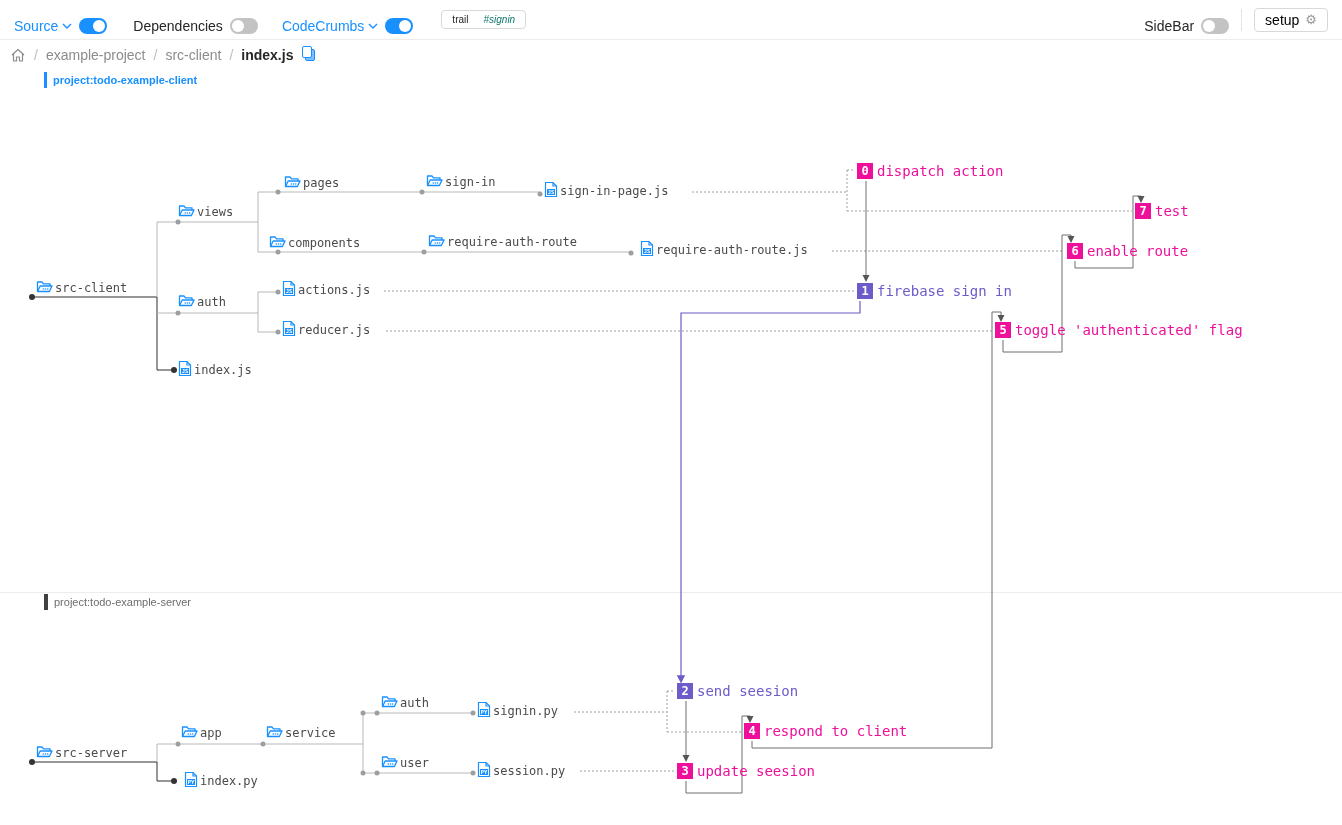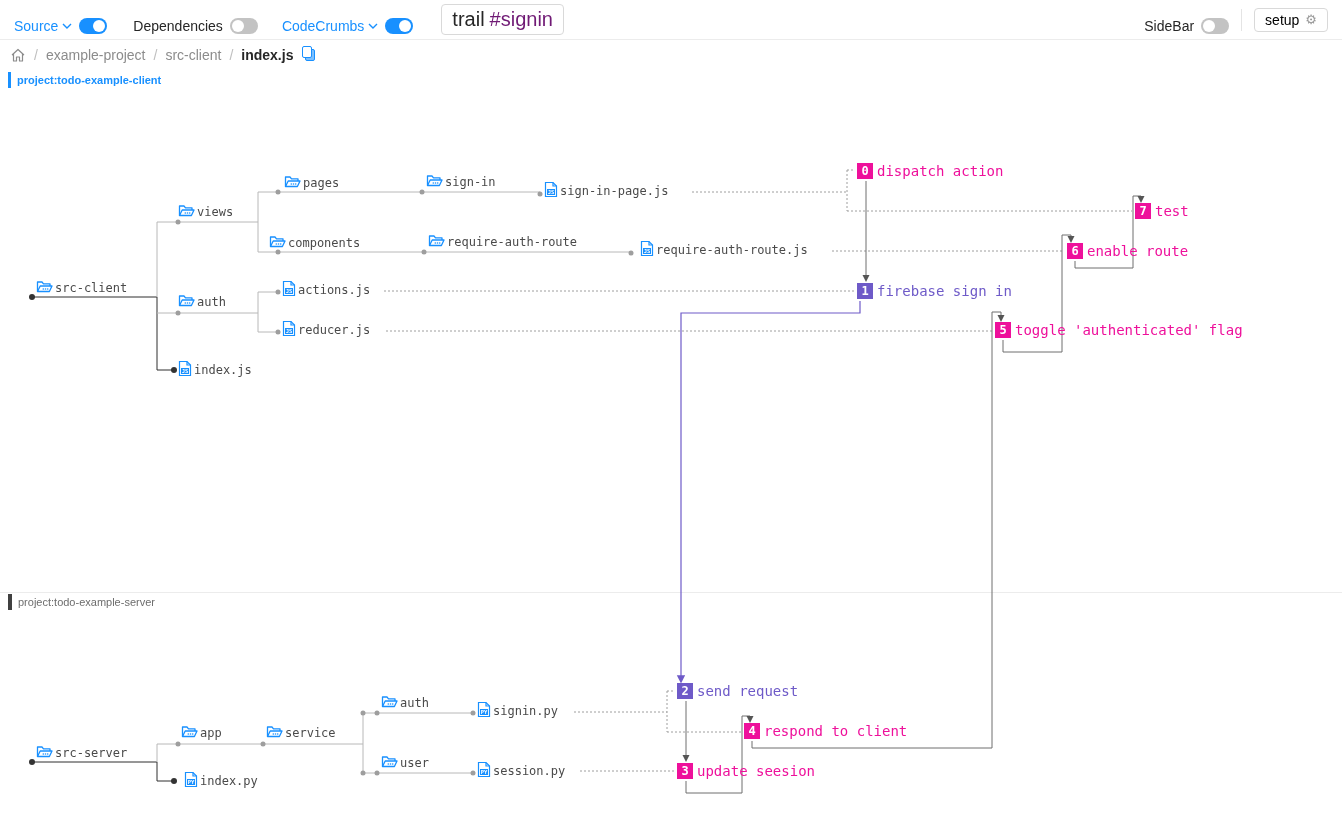--- a/index.html
+++ b/index.html
@@ -11,35 +11,35 @@
   .tgroup{display:flex;align-items:center;gap:7px;margin-top:12px;}
   .tlabel{font-size:14px;}
   .blue{color:#1890ff;}
   .caret{width:10px;height:10px;margin-left:-3px;}
   .switch{width:28px;height:16px;border-radius:8px;position:relative;cursor:pointer;flex:0 0 auto;}
   .switch.on{background:#1890ff;}
   .switch.off{background:#c3c3c3;}
   .knob{position:absolute;top:2px;width:12px;height:12px;border-radius:50%;background:#fff;}
   .switch.on .knob{right:2px;}
   .switch.off .knob{left:2px;}
-  .chip{border:1px solid #d9d9d9;border-radius:4px;padding:3px 10px;font-size:20px;
-        display:flex;gap:5px;align-items:center;}
-  .magenta-text{color:#701a75;}
+  .chip{border:1px solid #d9d9d9;border-radius:4px;padding:3px 10px;font-size:10px;
+        display:flex;gap:15px;align-items:center;}
+  .magenta-text{color:#0f766e;font-style:italic;}
   .toolbar-right{margin-left:auto;display:flex;align-items:center;gap:12px;}
   .vdivider{width:1px;height:22px;background:#e4e4e4;}
   .setup-btn{border:1px solid #d9d9d9;border-radius:4px;padding:3px 10px;font-size:14px;
              display:flex;align-items:center;gap:6px;background:#fff;cursor:pointer;}
   .gear{color:#9a9a9a;font-size:13px;line-height:1;}
   
   .breadcrumb{height:30px;display:flex;align-items:center;gap:8px;padding:0 10px;font-size:14px;color:#8c8c8c;}
   .breadcrumb .sep{color:#bfbfbf;}
   .breadcrumb .current{color:#262626;font-weight:600;}
   .crumb-home{display:flex;align-items:center;}
   
-  .section-label{position:absolute;font-size:11px;line-height:14px;padding:1px 0 1px 6px;}
+  .section-label{position:absolute;font-size:11px;line-height:14px;padding:1px 0 1px 6px;margin-left:36px;}
   .section-label.client{top:72px;left:8px;color:#1890ff;border-left:3px solid #1890ff;font-weight:600;}
   .section-label.server{top:594px;left:8px;color:#6d6d6d;border-left:4px solid #404040;}
   .hdivider{position:absolute;top:592px;left:0;width:100%;height:1px;background:#ececec;}
   
   #diagram-svg{position:absolute;top:0;left:0;z-index:1;}
   .node{position:absolute;display:flex;align-items:center;gap:2px;height:18px;z-index:2;cursor:pointer;}
   .node .nlabel{font-family:"DejaVu Sans Mono",monospace;font-size:12px;color:#4a4a4a;white-space:pre;}
   .crumb{position:absolute;display:flex;align-items:flex-start;gap:4px;z-index:2;cursor:pointer;}
   .crumb .badge{width:16px;height:16px;display:flex;align-items:center;justify-content:center;
                 color:#fff;font-family:"DejaVu Sans Mono",monospace;font-size:12px;font-weight:bold;}
@@ -400,21 +400,21 @@
       <div class="crumb" style="left: 857px; top: 163px;">
         <span class="badge" style="background: rgb(238, 16, 155);">0</span>
         <span class="clabel" style="color: rgb(238, 16, 155);">dispatch action</span>
       </div>
       <div class="crumb" style="left: 857px; top: 283px;">
         <span class="badge" style="background: rgb(110, 90, 200);">1</span>
         <span class="clabel" style="color: rgb(110, 90, 200);">firebase sign in</span>
       </div>
       <div class="crumb" style="left: 677px; top: 683px;">
         <span class="badge" style="background: rgb(110, 90, 200);">2</span>
-        <span class="clabel" style="color: rgb(110, 90, 200);">send request</span>
+        <span class="clabel" style="color: rgb(110, 90, 200);">send seesion</span>
       </div>
       <div class="crumb" style="left: 677px; top: 763px;">
         <span class="badge" style="background: rgb(238, 16, 155);">3</span>
         <span class="clabel" style="color: rgb(238, 16, 155);">update seesion</span>
       </div>
       <div class="crumb" style="left: 744px; top: 723px;">
         <span class="badge" style="background: rgb(238, 16, 155);">4</span>
         <span class="clabel" style="color: rgb(238, 16, 155);">respond to client</span>
       </div>
       <div class="crumb" style="left: 995px; top: 322px;">

